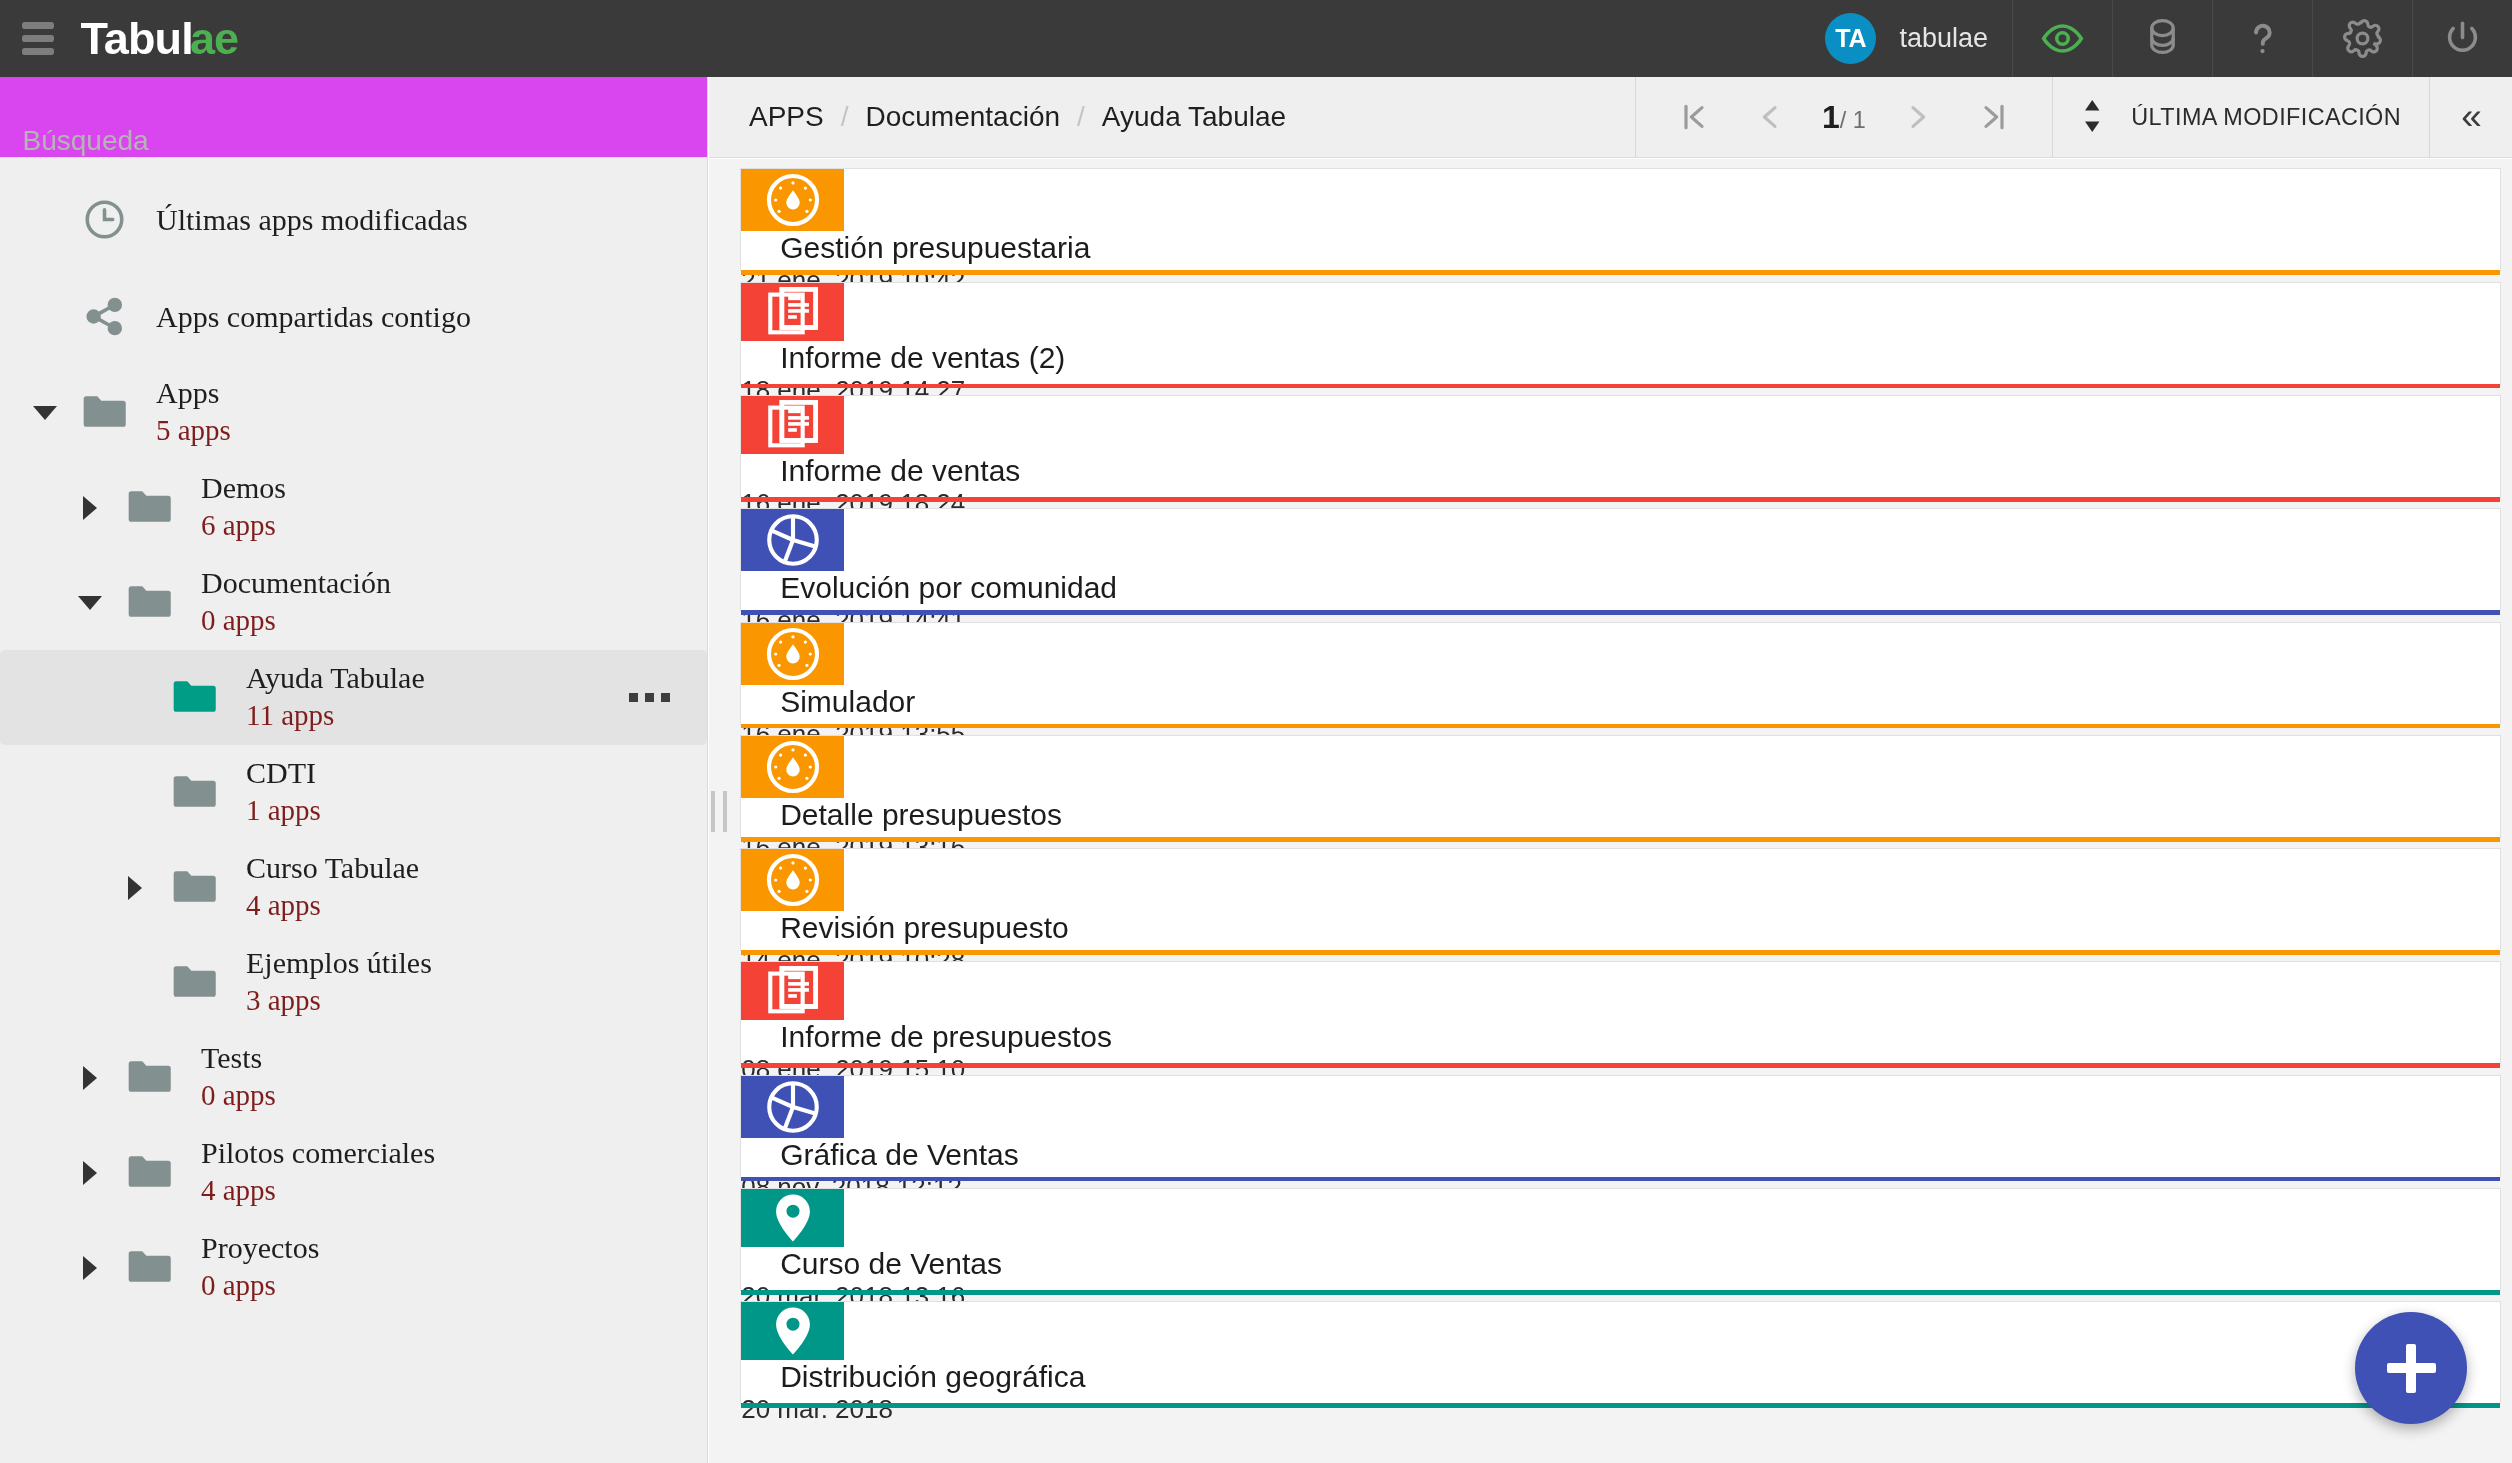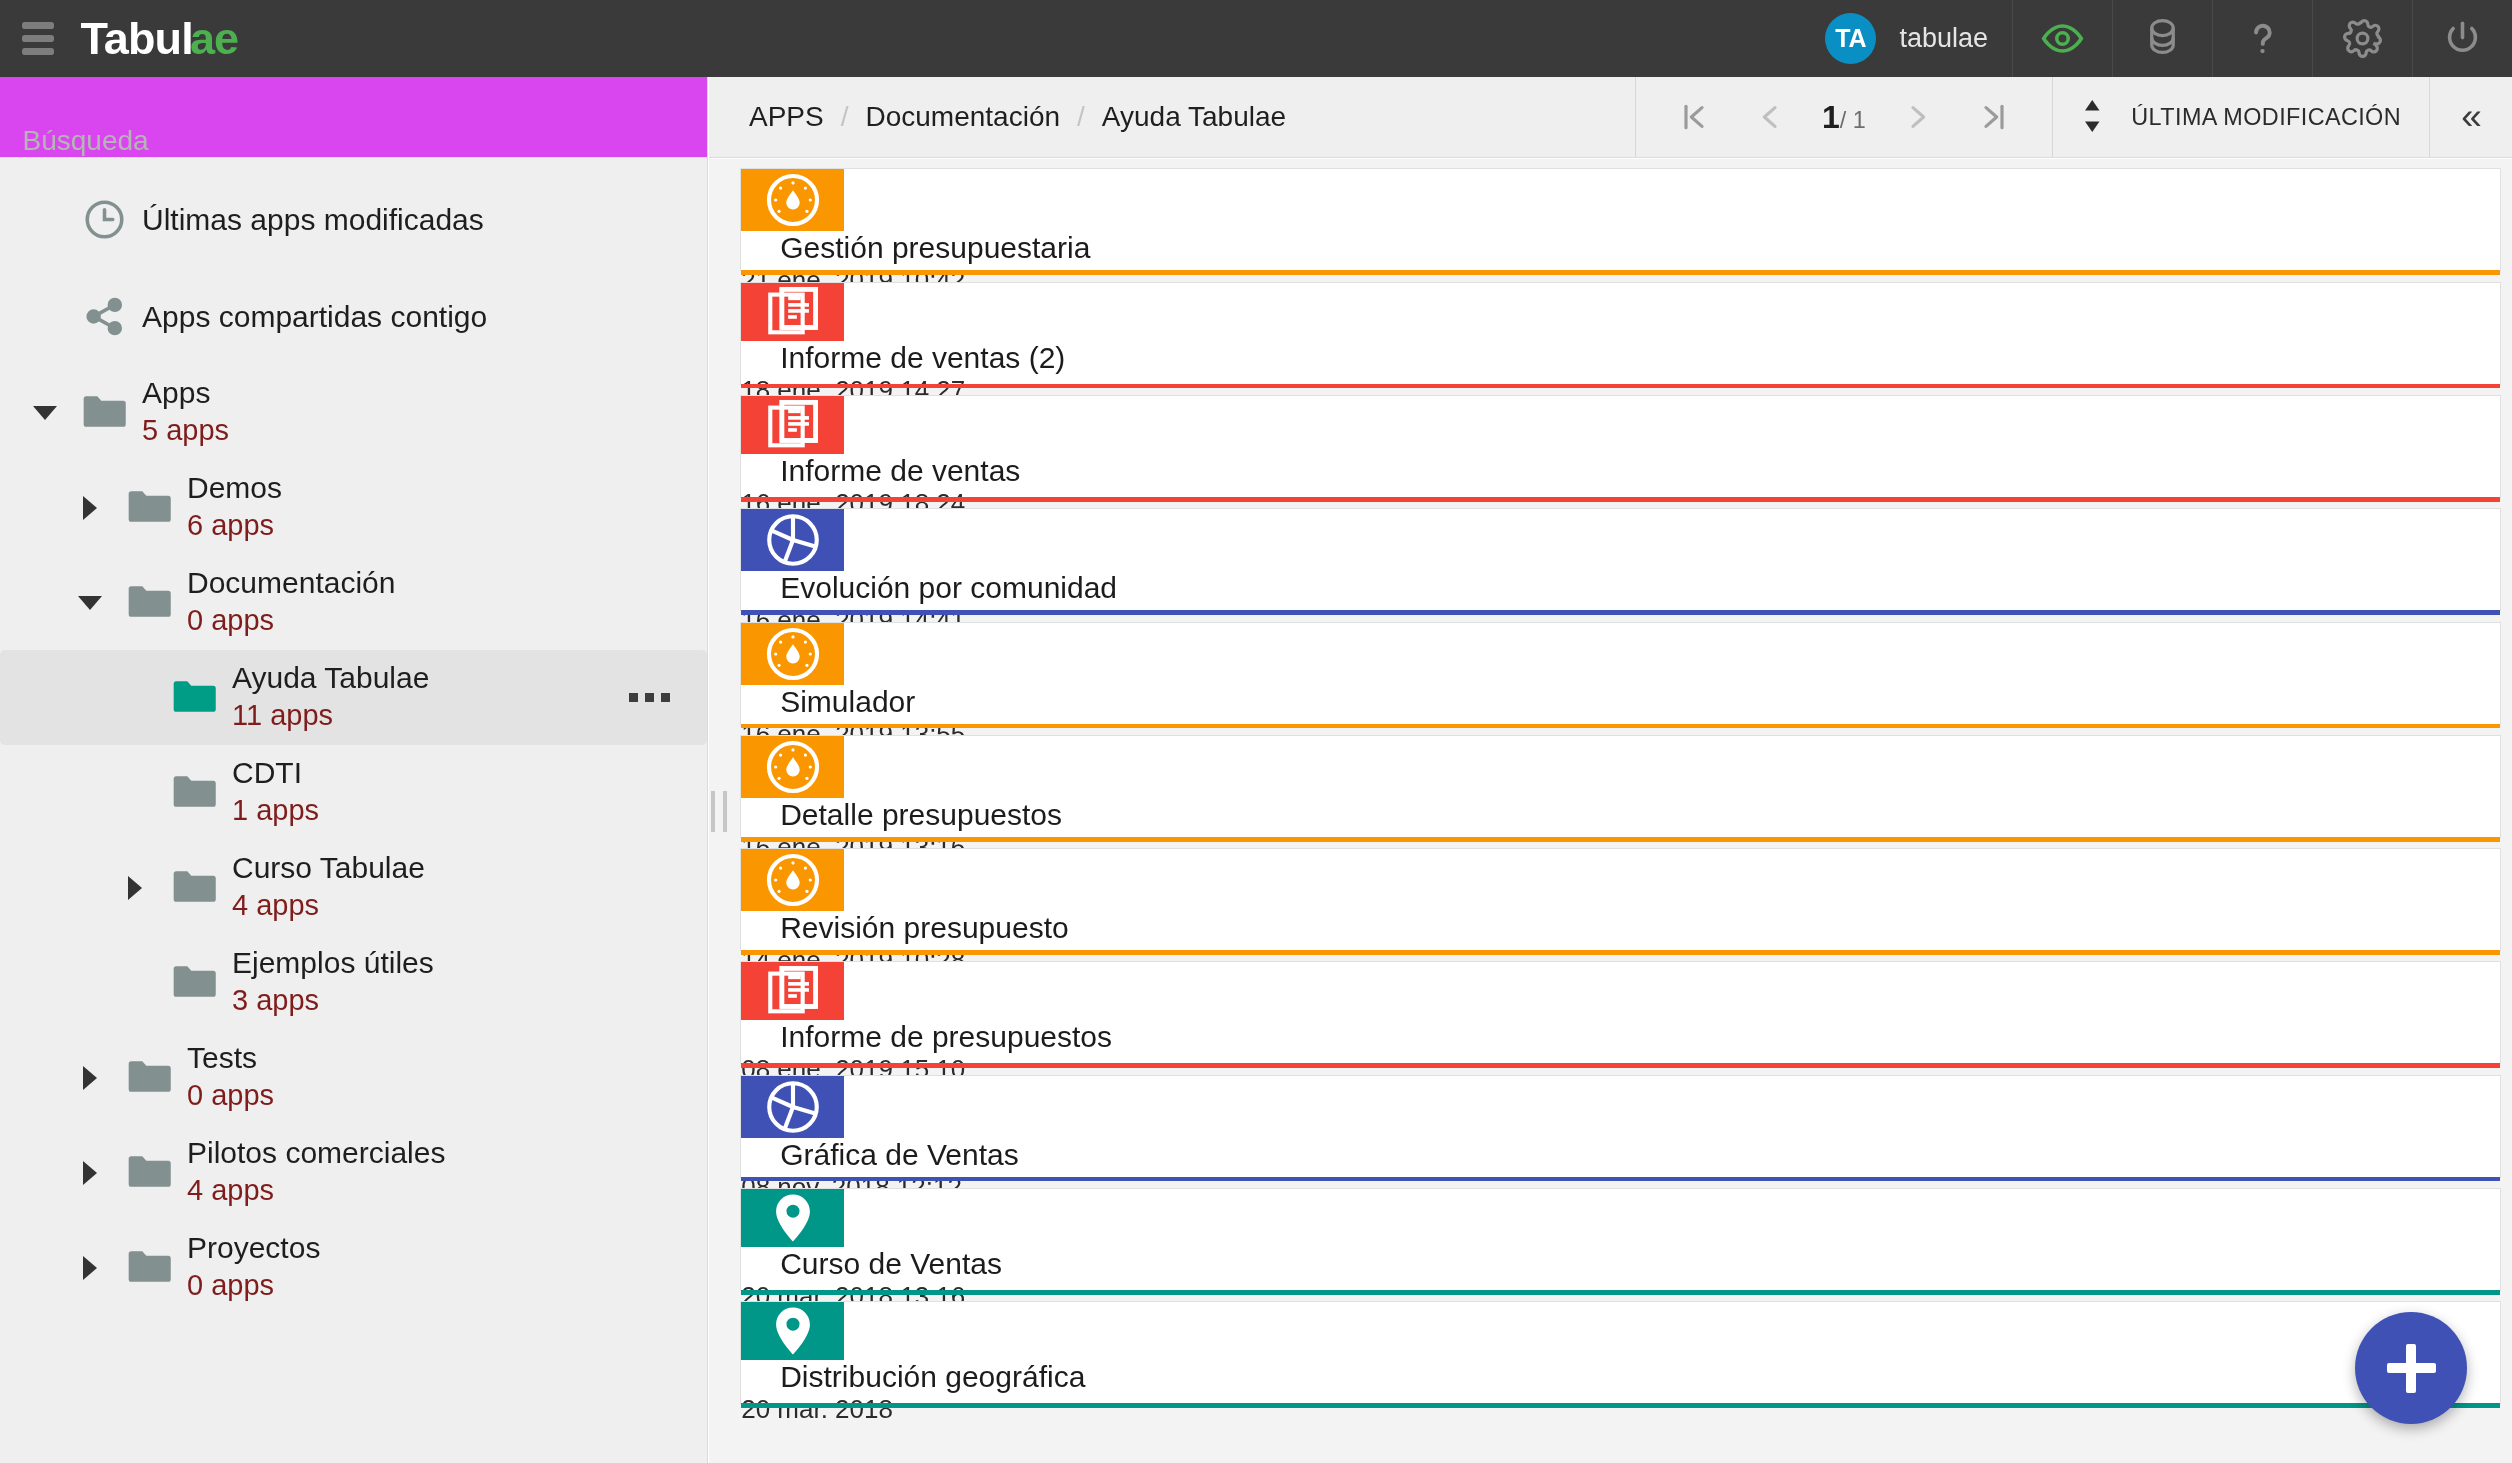--- a/index.html
+++ b/index.html
@@ -73,21 +73,21 @@
   .tree-row {
     display: flex; align-items: center;
     height: 95px; padding-right: 15px;
     cursor: pointer; position: relative;
   }
   .tree-row.selected { background: #e3e3e3; border-radius: 4.7px; }
   .tw { width: 52px; min-width: 52px; display: flex; align-items: center; justify-content: center; }
   .caret-down { width: 0; height: 0; border-left: 12px solid transparent; border-right: 12px solid transparent; border-top: 14px solid #333; }
   .caret-right { width: 0; height: 0; border-top: 12px solid transparent; border-bottom: 12px solid transparent; border-left: 14px solid #333; }
   .ic { width: 66px; min-width: 66px; display: flex; align-items: center; justify-content: center; }
-  .tree-text { display: flex; flex-direction: column; justify-content: flex-end; margin-left: 5px; }
+  .tree-text { display: flex; flex-direction: column; justify-content: flex-end; margin-left: 19px; font-family: Liberation Serif, serif; }
   .tree-label { font-size: 30px; color: #1e1e1e; line-height: 1.18; }
   .tree-sub { font-size: 29px; color: #7f1d1d; line-height: 1.3; margin-top: 1.9px; }
   .dots { position: absolute; right: 37px; display: flex; gap: 6.6px; }
   .dots i { width: 9.4px; height: 9.4px; background: #3d3d3d; display: block; }
 
   
   .lvl0 { padding-left: 19px; }
   .lvl1 { padding-left: 64px; }
   .lvl2 { padding-left: 109px; }
 

